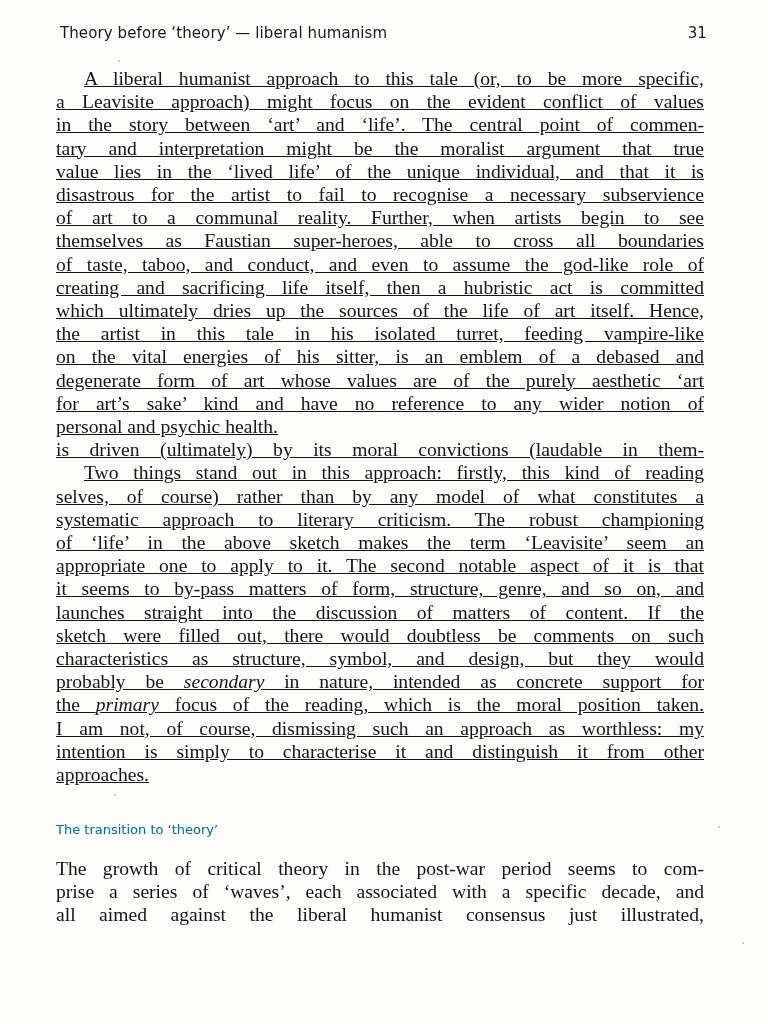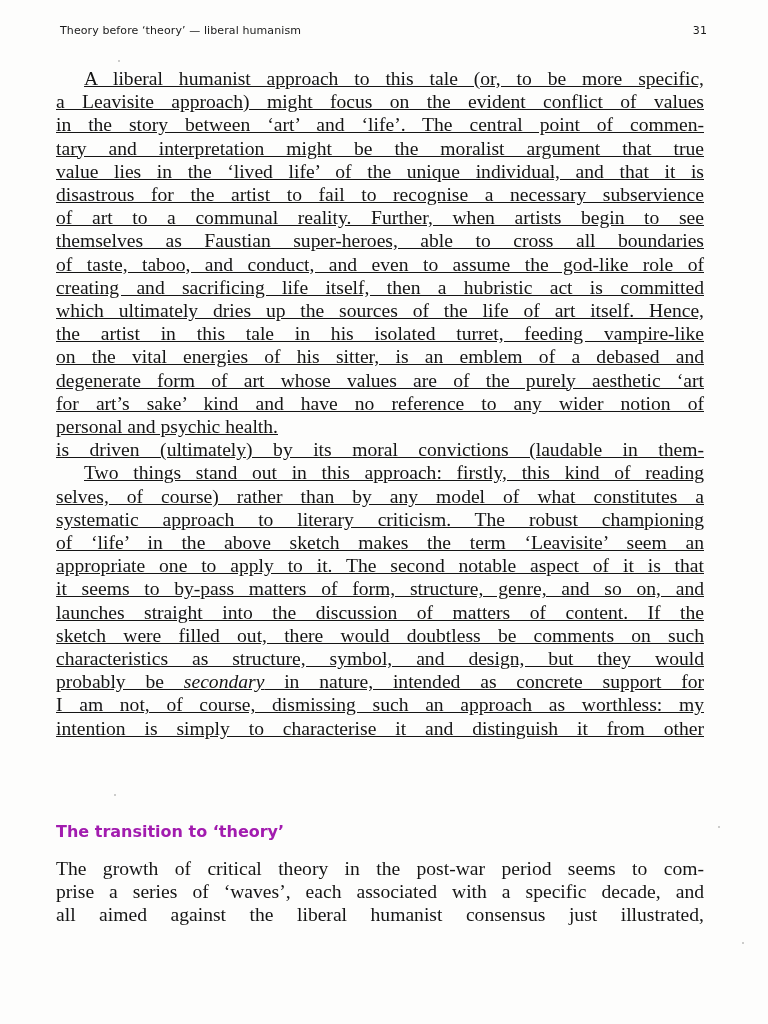--- a/index.html
+++ b/index.html
@@ -21,21 +21,21 @@
       height: 1024px;
       background: #fdfdfc;
     }
     .running-head {
       position: absolute;
       left: 60px;
       top: 24px;
       width: 647px;
       height: 24px;
       font-family: "DejaVu Sans", sans-serif;
-      font-size: 11px;
+      font-size: 15px;
       color: #1a1a1a;
       letter-spacing: 0.1px;
     }
     .running-head .title {
       position: absolute;
       left: 0; top: 0;
     }
     .running-head .page-number {
       position: absolute;
       right: 0; top: 0;
@@ -68,23 +68,23 @@
       text-align-last: left;
     }
     .body-text p .line.first {
       padding-left: 28px;
     }
     .section-heading {
       position: absolute;
       left: 56px;
       top: 822px;
       font-family: "DejaVu Sans", sans-serif;
-      font-weight: bold;
-      font-size: 16px;
-      color: #a21caf;
+      font-weight: normal;
+      font-size: 13px;
+      color: #0369a1;
     }
     .section-body {
       position: absolute;
       left: 56px;
       top: 857px;
       width: 648px;
       font-family: "Liberation Serif", serif;
       font-size: 19.6px;
       line-height: 23.2px;
       color: #151515;
@@ -137,22 +137,24 @@
       <span class="line first">Two things stand out in this approach: firstly, this kind of reading</span>
       <span class="line">selves, of course) rather than by any model of what constitutes a</span>
       <span class="line">systematic approach to literary criticism. The robust championing</span>
       <span class="line">of ‘life’ in the above sketch makes the term ‘Leavisite’ seem an</span>
       <span class="line">appropriate one to apply to it. The second notable aspect of it is that</span>
       <span class="line">it seems to by-pass matters of form, structure, genre, and so on, and</span>
       <span class="line">launches straight into the discussion of matters of content. If the</span>
       <span class="line">sketch were filled out, there would doubtless be comments on such</span>
       <span class="line">characteristics as structure, symbol, and design, but they would</span>
       <span class="line"><span>probably be </span><em>secondary</em><span> in nature, intended as concrete support for</span></span>
+      <span class="line"><span>the </span><em>primary</em><span> focus of the reading, which is the moral position taken.</span></span>
       <span class="line">I am not, of course, dismissing such an approach as worthless: my</span>
       <span class="line">intention is simply to characterise it and distinguish it from other</span>
+      <span class="line last">approaches.</span>
     </p>
   </div>
 
   <div class="section-heading">The transition to ‘theory’</div>
 
   <div class="section-body">
     <span class="line">The growth of critical theory in the post-war period seems to com-</span>
     <span class="line">prise a series of ‘waves’, each associated with a specific decade, and</span>
     <span class="line">all aimed against the liberal humanist consensus just illustrated,</span>
   </div>

